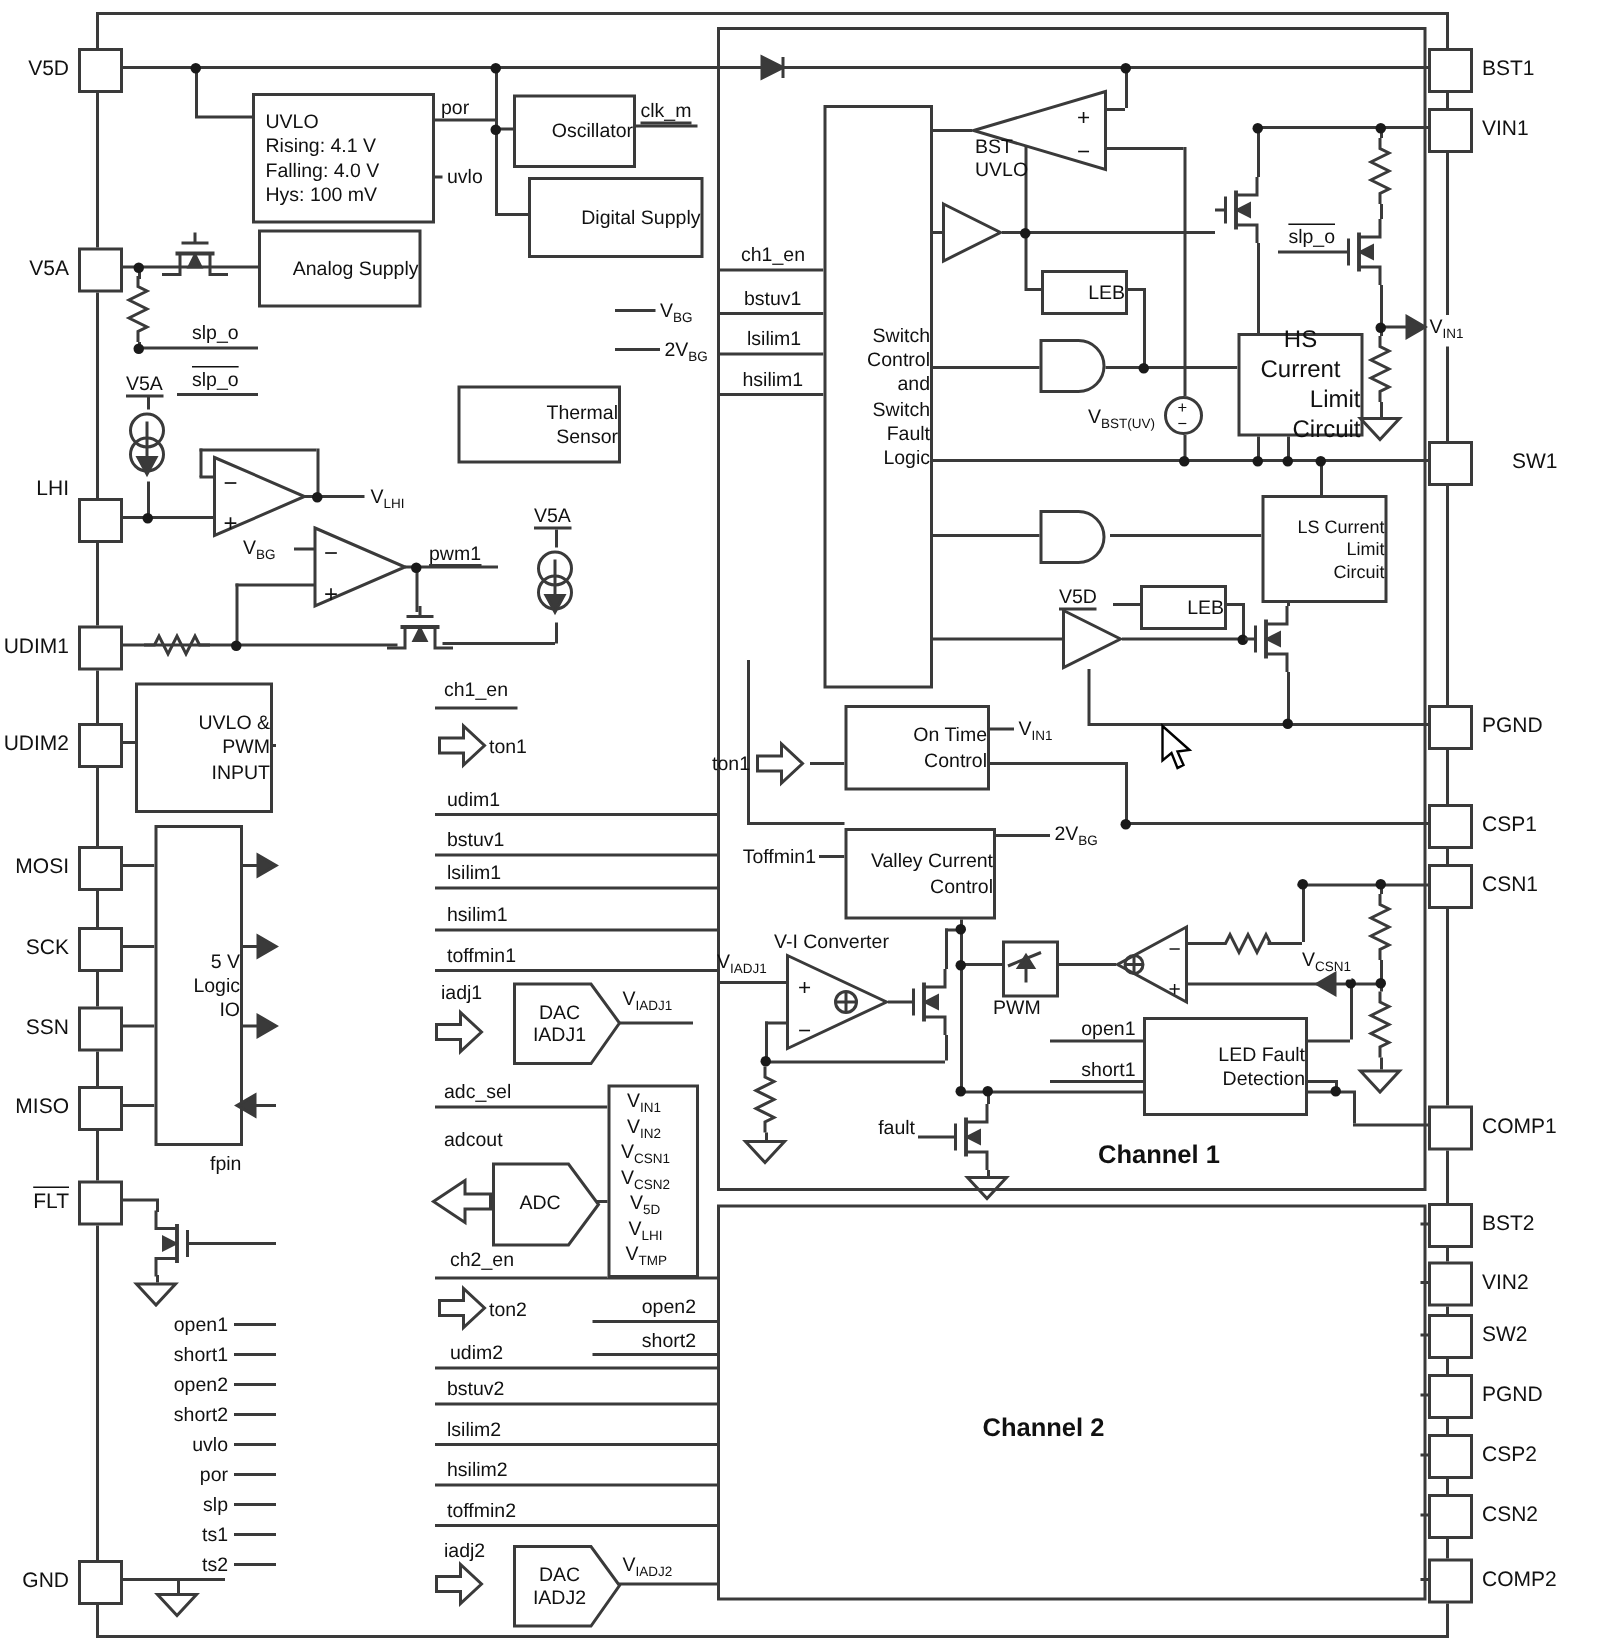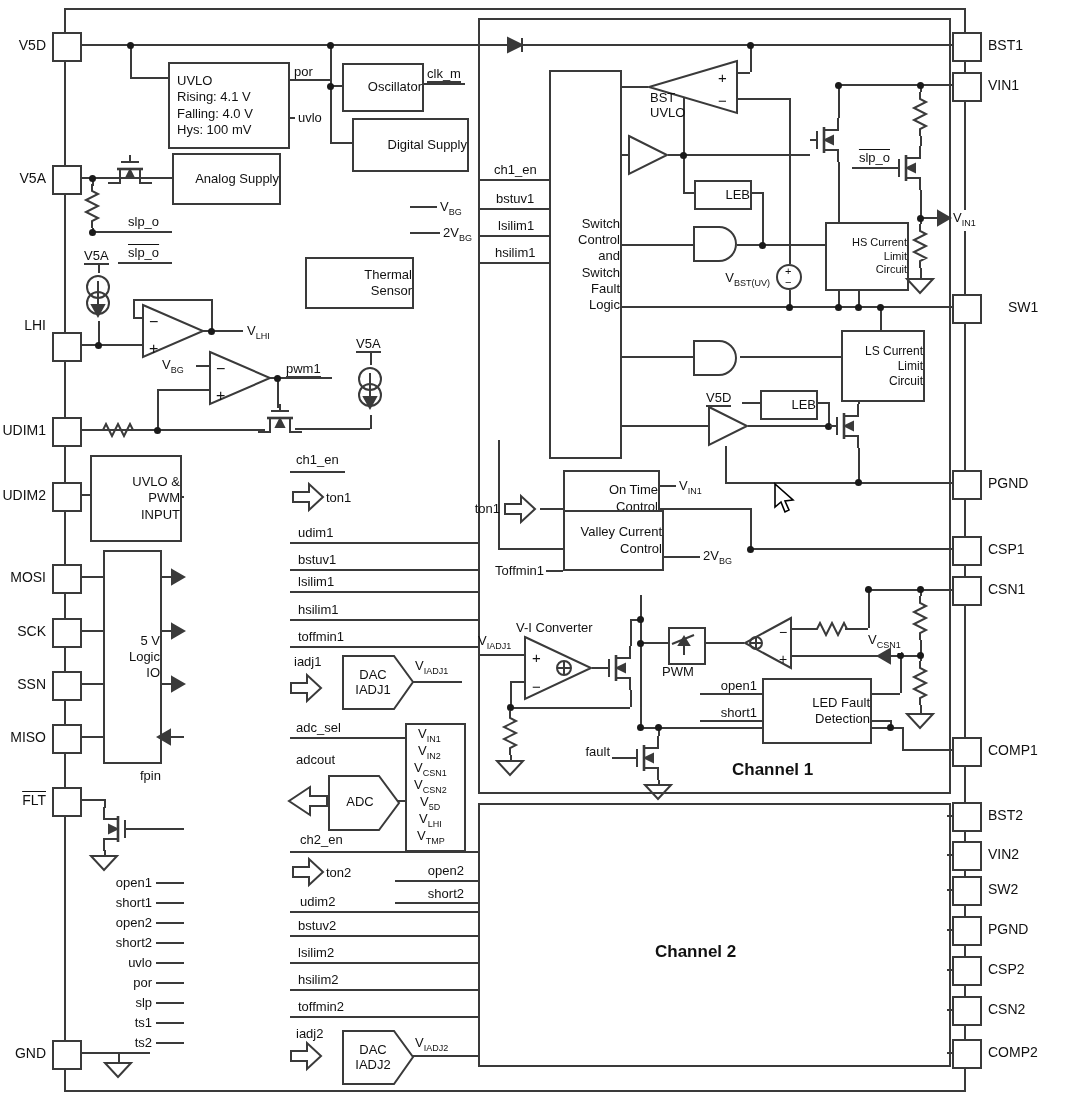--- a/index.html
+++ b/index.html
@@ -552,21 +552,21 @@
     </div>
 <svg style="left:693px;top:226px" width="48" height="36">
       <use href="#andg"></use>
     </svg>
 <div class="vs lbl ra" style="left:698px;top:270px;width:72px"><i>V</i><sub>BST(UV)</sub></div>
 <svg style="left:776px;top:264px" width="26" height="26">
   <circle class="symw" cx="13" cy="13" r="12"></circle>
       <text x="9" y="11" font-size="11">+</text>
       <text x="9" y="22" font-size="11">−</text>
     </svg>
-<div class="bx" style="left:825px;top:222px;width:80px;height:65px;font-size:11px">
+<div class="bx" style="left:825px;top:222px;width:80px;height:65px;font-size:16px">
   <span>HS Current</span>
       <span>Limit</span>
       <span>Circuit</span>
 </div>
 <svg style="left:810px;top:118px" width="30" height="44">
       <use href="#fet"></use>
     </svg>
 <svg style="left:912px;top:92px" width="16" height="44">
       <use href="#res-v"></use>
     </svg>
@@ -603,21 +603,21 @@
 <svg style="left:830px;top:404px" width="30" height="44">
       <use href="#fet"></use>
     </svg>
 
 <div class="bx" style="left:563px;top:470px;width:93px;height:53px">
   <span>On Time</span>
       <span>Control</span>
 </div>
 <div class="lbl ra" style="left:468px;top:501px;width:32px">ton1</div>
 <div class="vs lbl" style="left:679px;top:478px"><i>V</i><sub>IN1</sub></div>
-<div class="bx" style="left:563px;top:510px;width:97px;height:57px">
+<div class="bx" style="left:563px;top:552px;width:97px;height:57px">
   <span>Valley Current</span>
       <span>Control</span>
 </div>
 <div class="lbl ra" style="left:470px;top:563px;width:74px">Toffmin1</div>
 <div class="vs lbl" style="left:703px;top:548px"><i>2V</i><sub>BG</sub></div>
 
 <div class="lbl" style="left:516px;top:620px">V-I Converter</div>
 <div class="vs lbl" style="left:478px;top:633px"><i>V</i><sub>IADJ1</sub></div>
 <svg style="left:524px;top:636px" width="68" height="64">
   <polygon class="symw" points="1,1 67,32 1,63"></polygon>

